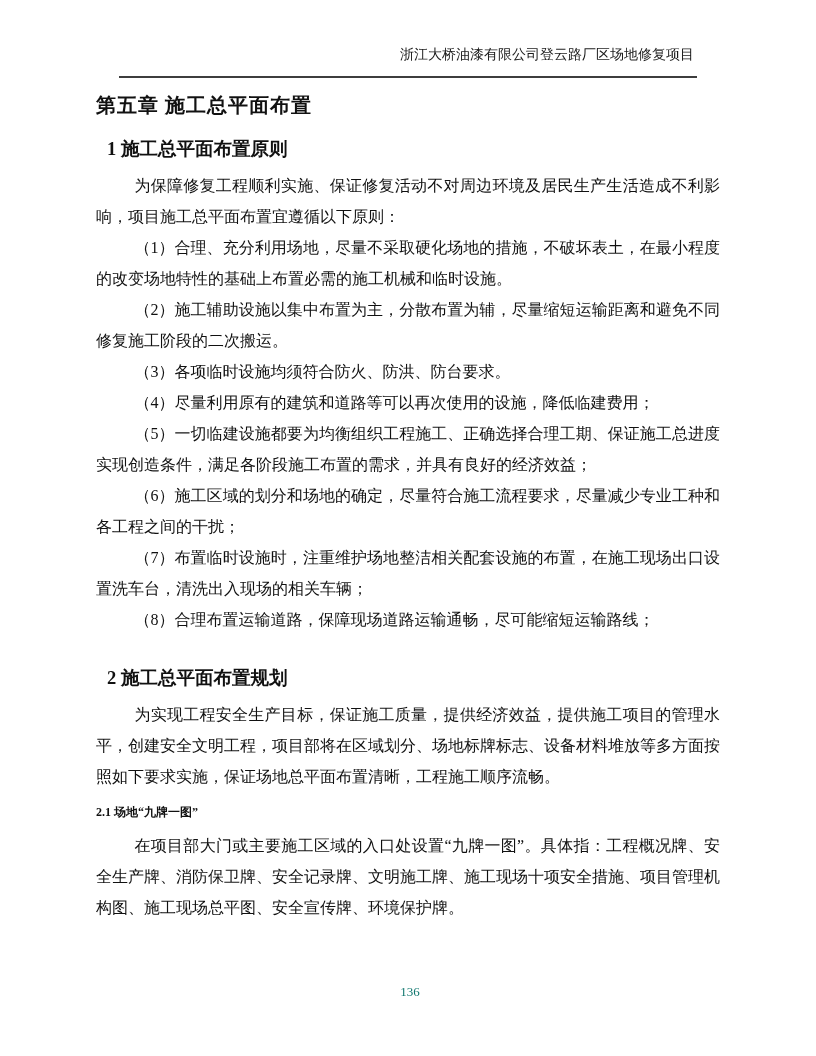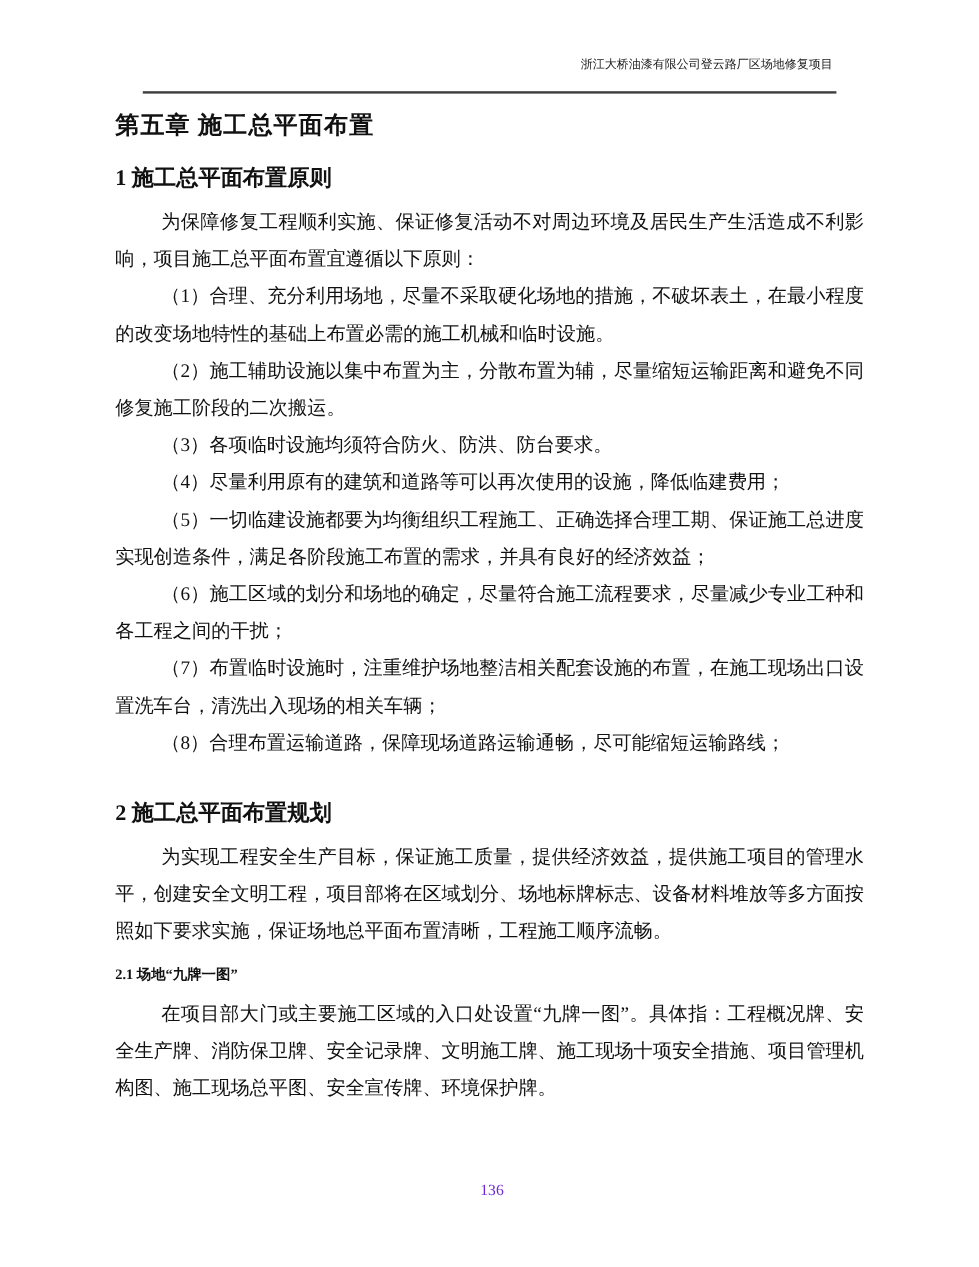--- a/index.html
+++ b/index.html
@@ -14,40 +14,40 @@
     margin: 0 auto;
     background: #ffffff;
     color: #111111;
     font-family: "Liberation Serif", "DejaVu Serif", serif;
     overflow: hidden;
     box-sizing: border-box;
     padding: 46px 96px 0 96px;
   }
   .doc-header {
     text-align: right;
-    font-size: 10px;
+    font-size: 14px;
     line-height: 18px;
     padding-right: 26px;
     color: #1a1a1a;
   }
   .header-rule {
     margin: 12px 23px 0 23px;
     border-bottom: 2px solid #3d3d3d;
     height: 0;
   }
   h1.chapter-title {
     margin: 14px 0 0 0;
     font-size: 20px;
     line-height: 26px;
     font-weight: bold;
     text-align: left;
     letter-spacing: 1px;
   }
   h2.section-heading {
-    margin: 18px 0 0 0;
+    margin: 18px 0 0 11px;
     font-size: 18.5px;
     line-height: 26px;
     font-weight: bold;
     text-align: left;
   }
   h2.section-heading.second {
     margin-top: 30px;
   }
   h3.subsection-heading {
     margin: 8px 0 0 0;
@@ -69,21 +69,21 @@
     margin-top: 6px;
   }
   .page-footer {
     position: absolute;
     left: 4px;
     right: 0;
     bottom: 56px;
     text-align: center;
     font-size: 13px;
     line-height: 16px;
-    color: #6d28d9;
+    color: #0f766e;
   }
 </style>
 </head>
 <body>
 
 <div class="page">
 
   <div class="doc-header">浙江大桥油漆有限公司登云路厂区场地修复项目</div>
 
   <div class="header-rule"></div>

